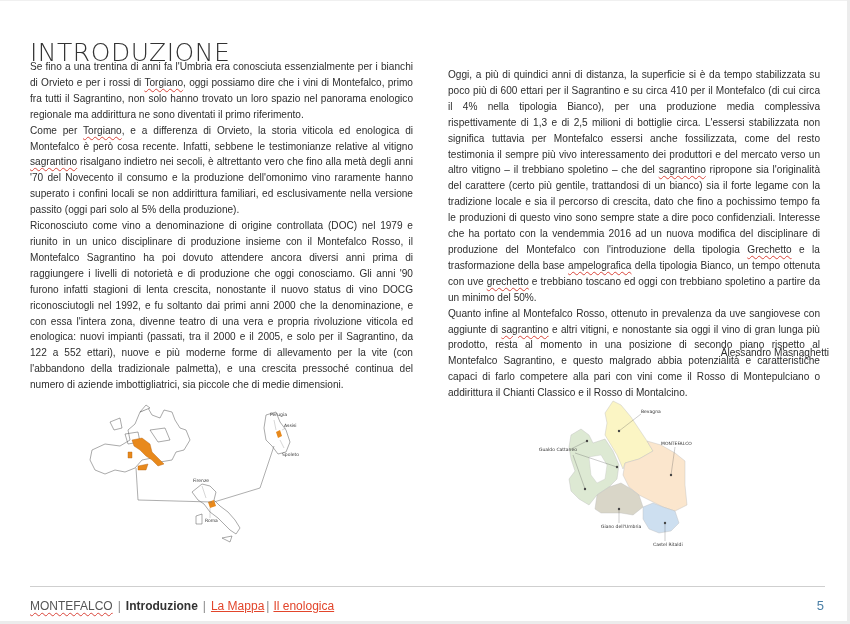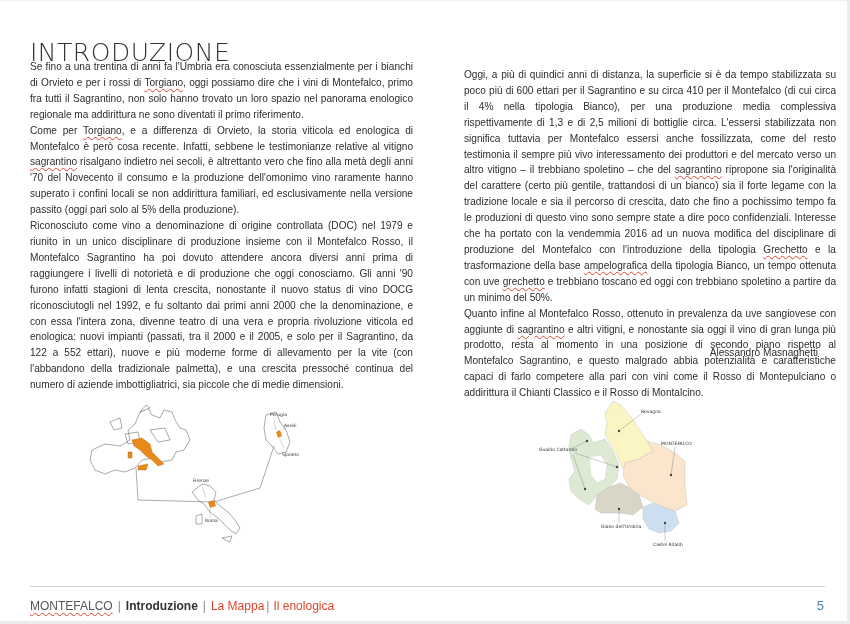--- a/index.html
+++ b/index.html
@@ -5,32 +5,32 @@
   html, body { margin:0; padding:0; }
   body { width:850px; height:624px; background:#ffffff; position:relative; overflow:hidden;
          font-family:"Liberation Sans", sans-serif; color:#2b2b2b; }
   .page-edge-right { position:absolute; top:0; right:0; width:3px; height:624px; background:#ececec; }
   .page-edge-top { position:absolute; top:0; left:0; width:850px; height:1px; background:#f0f0f0; }
   .page-edge-bottom { position:absolute; bottom:0; left:0; width:850px; height:3px; background:#ececec; }
   .title { position:absolute; left:30px; top:38px; font-size:25px; letter-spacing:0.5px; color:#333;
            font-family:"DejaVu Sans", sans-serif; font-weight:300; }
   .col { position:absolute; font-size:10.1px; line-height:15.9px; color:#2e2e2e; text-align:justify; }
   .col-left { left:30px; top:59px; width:383px; }
-  .col-right { left:448px; top:67px; width:372px;margin-left:16px; }
+  .col-right { left:448px; top:67px; width:372px; }
   .col p { margin:0; }
   .sp { text-decoration:underline wavy #d9443a; text-decoration-thickness:1px; text-underline-offset:2px; }
-  .author { position:absolute; right:32px; top:347px; font-size:10.1px; color:#2e2e2e; }
+  .author { position:absolute; right:21px; top:347px; font-size:10.1px; color:#2e2e2e; }
   .map-left { position:absolute; left:80px; top:400px; width:230px; height:150px; }
   .map-right { position:absolute; left:535px; top:395px; width:170px; height:152px; }
   .footer-rule { position:absolute; left:30px; top:586px; width:795px; height:1px; background:#cfcfcf; }
   .footer { position:absolute; left:30px; top:599px; font-size:12px; color:#555; }
   .footer .brand { color:#555; text-decoration:underline wavy #d9443a; text-decoration-thickness:1px; text-underline-offset:2px; }
   .footer .sep { color:#888; margin:0 5px; }
   .footer .current { font-weight:bold; color:#333; }
-  .footer a { color:#e2452b; }
+  .footer a { color:#e2452b; text-decoration:underline; }
   .page-num { position:absolute; right:26px; top:598px; font-size:13px; color:#4a7fa6; }
   .lbl { font-family:"DejaVu Sans", sans-serif; font-size:4.5px; fill:#333; }
 </style>
 </head>
 <body>
 
 <div class="page-edge-top"></div>
 <div class="page-edge-right"></div>
 <div class="page-edge-bottom"></div>
 

